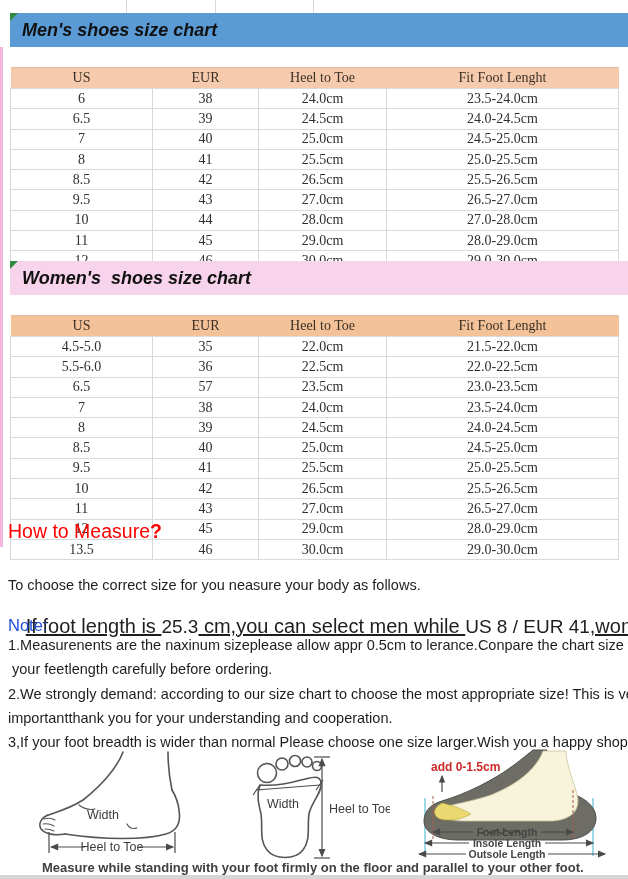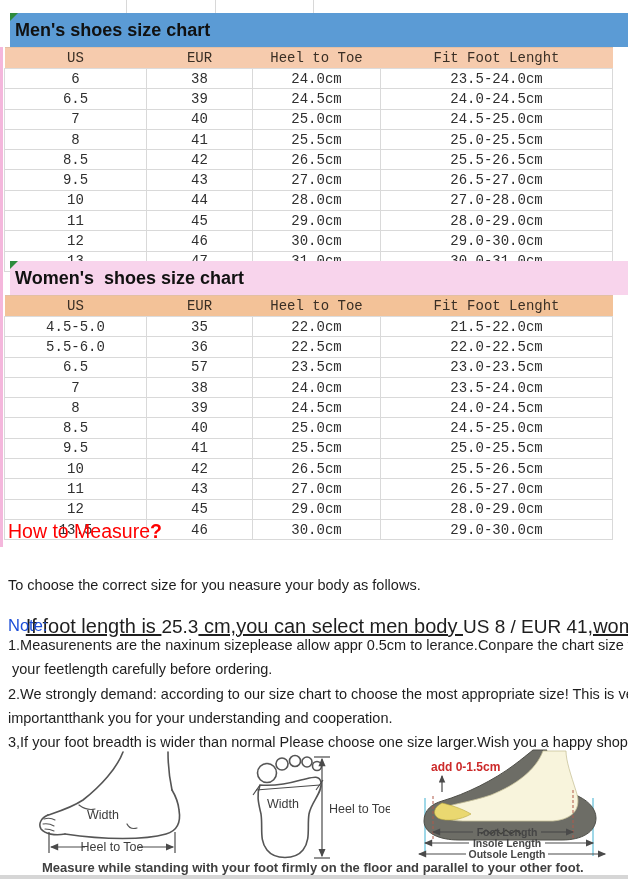--- a/index.html
+++ b/index.html
@@ -1,25 +1,25 @@
 <!DOCTYPE html>
 <html><head>
 <meta charset="utf-8">
 <style>
   html,body{margin:0;padding:0;background:#fff;}
   .sheet{position:relative;width:628px;height:879px;background:#ffffff;overflow:hidden;
          font-family:"Liberation Sans",sans-serif;}
   .topstrip{position:absolute;left:0;top:0;width:628px;height:13px;background:#fff;}
   .vgrid{position:absolute;top:0;width:1px;height:13px;background:#d8d8d8;}
   .title-bar{position:absolute;left:10px;width:618px;height:34px;display:flex;align-items:center;}
-  .title-bar .t{font-size:18px;font-weight:bold;color:#111;padding-left:5px;white-space:pre;}
+  .title-bar .t{font-size:18px;font-weight:bold;color:#111;padding-left:12px;white-space:pre;font-style:italic;}
   .corner-tri{position:absolute;left:0;top:0;width:0;height:0;
               border-top:8px solid #2e8b3d;border-right:8px solid transparent;}
-  .size-table{position:absolute;left:4px;width:608px;border-collapse:collapse;table-layout:fixed;
-              font-family:Liberation Mono, monospace;}
+  .size-table{position:absolute;left:10px;width:608px;border-collapse:collapse;table-layout:fixed;
+              font-family:Liberation Serif, serif;margin-top:20px;}
   .size-table th{height:20px;font-size:14px;font-weight:normal;color:#3a2f25;text-align:center;
                  border-top:1px solid #e3c0a4;border-bottom:1px solid #dcdcdc;padding:0;}
   .size-table td{height:19.3px;font-size:14px;color:#2f2f2f;text-align:center;
                  border:1px solid #d9d9d9;padding:0;background:#fff;}
   .left-sliver{position:absolute;left:0;top:47px;width:3px;height:500px;background:#f2aad6;opacity:.85;}
   .txt{position:absolute;left:8px;color:#1e1e1e;font-size:14.5px;white-space:pre;}
   .measure-heading{position:absolute;left:8px;top:520px;font-size:19.5px;color:#fe0000;}
   .measure-heading b{font-weight:bold;}
   .mixline{position:absolute;left:8px;top:597px;color:#1e1e1e;white-space:pre;}
   .mixline .sm{font-size:20px;text-decoration:underline;}
@@ -215,21 +215,21 @@
       </tbody>
   </table>
 
   <div class="left-sliver"></div>
 
   <div class="measure-heading"><span>How to Measure</span><b>?</b></div>
 
   <div class="txt" style="top:577px;">To choose the correct size for you neasure your body as follows.</div>
 
   <div class="mixline">
-    <span class="sm">If foot length is </span><span class="lg">25.3</span><span class="sm"> cm,you can select men body </span><span class="lg">US 8 / EUR 41</span><span class="sm">,women size </span><span class="lg">US 9.5/ EUR 41</span>
+    <span class="sm">If foot length is </span><span class="lg">25.3</span><span class="sm"> cm,you can select men while </span><span class="lg">US 8 / EUR 41</span><span class="sm">,women size </span><span class="lg">US 9.5/ EUR 41</span>
   </div>
 
   <div class="note-label">Note:</div>
   <div class="txt" style="top:637px;">1.Measurenents are the naxinum sizeplease allow appr 0.5cm to lerance.Conpare the chart size with</div>
   <div class="txt" style="top:661px;"> your feetlength carefully before ordering.</div>
   <div class="txt" style="top:686px;">2.We strongly demand: according to our size chart to choose the most appropriate size! This is very</div>
   <div class="txt" style="top:710px;">importantthank you for your understanding and cooperation.</div>
   <div class="txt" style="top:734px;">3,If your foot breadth is wider than normal Please choose one size larger.Wish you a happy shopping!</div>
 
   <svg class="diagram" style="left:35px;top:750px;" width="205" height="115" viewBox="0 0 205 115">

